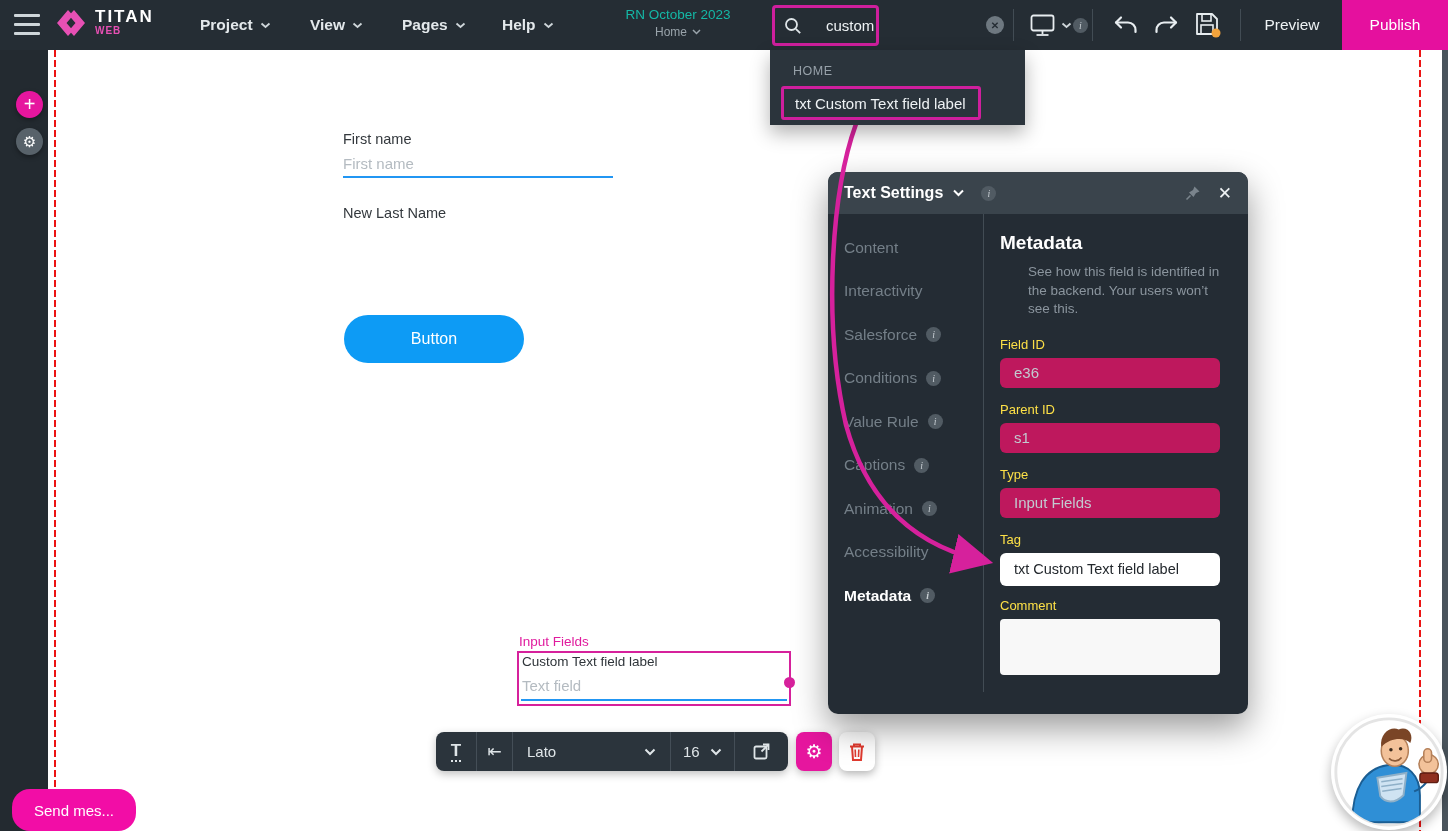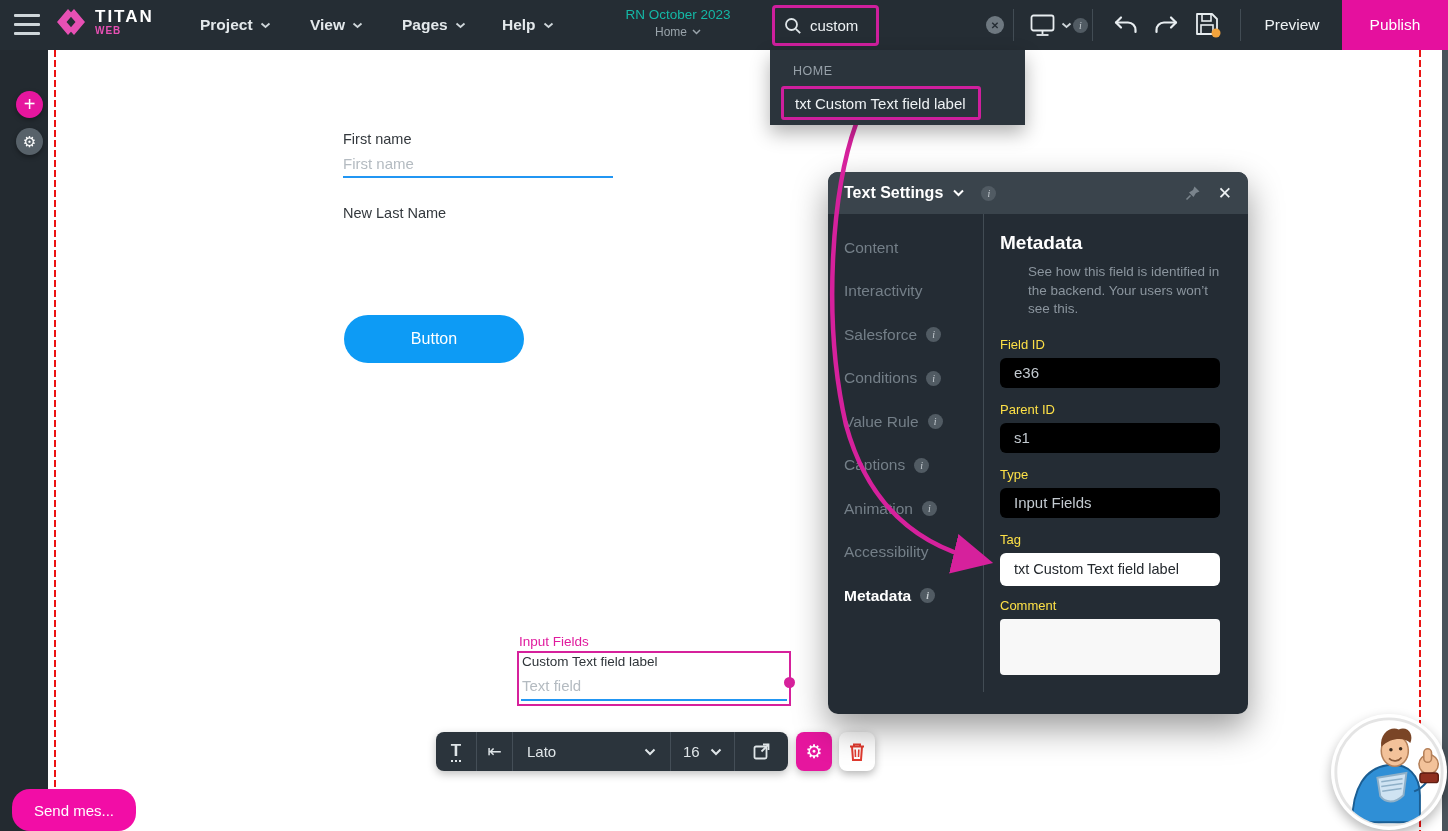--- a/index.html
+++ b/index.html
@@ -3,28 +3,28 @@
 <meta charset="utf-8">
 <style>
   html,body{margin:0;padding:0;background:#fff;}
   *{box-sizing:border-box;font-family:"Liberation Sans",sans-serif;}
   .stage{position:relative;width:1448px;height:831px;overflow:hidden;background:#fff;}
 
   
   .topbar{position:absolute;left:0;top:0;width:1448px;height:50px;background:#252d34;z-index:30;}
   .hamburger{position:absolute;left:14px;top:14px;width:26px;height:21px;cursor:pointer;}
   .hamburger span{display:block;height:3px;background:#cfd6da;margin-bottom:6px;border-radius:1px;}
-  .logo-wrap{position:absolute;left:56px;top:8px;display:flex;align-items:flex-start;gap:9px;}
+  .logo-wrap{position:absolute;left:56px;top:8px;display:flex;align-items:center;gap:9px;}
   .logo-title{color:#fff;font-weight:bold;font-size:17px;letter-spacing:2px;line-height:17px;}
   .logo-sub{color:#e750b4;font-weight:bold;font-size:10px;letter-spacing:1px;line-height:12px;}
   .nav-item{position:absolute;top:0;height:50px;display:flex;align-items:center;gap:7px;color:#e3e8eb;font-size:15.5px;font-weight:600;cursor:pointer;}
   .crumb{position:absolute;left:613px;top:7px;width:130px;text-align:center;}
   .crumb-main{color:#14b8a6;font-size:13.5px;}
   .crumb-sub{color:#9aa4ab;font-size:12px;margin-top:3px;display:flex;justify-content:center;align-items:center;gap:5px;}
-  .search-hl{position:absolute;left:772px;top:5px;width:107px;height:41px;border:3px solid #cf1f9d;border-radius:4px;display:flex;align-items:center;padding-left:9px;gap:8px;}
+  .search-hl{position:absolute;left:772px;top:5px;width:107px;height:41px;border:3px solid #cf1f9d;border-radius:4px;display:flex;align-items:center;padding-left:9px;gap:24px;}
   .search-text{color:#eef2f4;font-size:15px;}
   .clear-circle{position:absolute;left:986px;top:16px;width:18px;height:18px;border-radius:50%;background:#6e7press880;background:#6e7880;color:#252d34;font-size:10px;display:flex;align-items:center;justify-content:center;font-weight:bold;}
   .tb-divider{position:absolute;top:9px;width:1px;height:32px;background:#424c54;}
   .tb-icon{position:absolute;top:0;height:50px;display:flex;align-items:center;cursor:pointer;}
   .info-dot{display:inline-flex;width:15px;height:15px;border-radius:50%;background:#515b63;color:#c6cdd2;font-size:10px;font-style:italic;font-family:"Liberation Serif",serif;align-items:center;justify-content:center;}
   .preview-btn{position:absolute;left:1253px;top:0;width:78px;height:50px;display:flex;align-items:center;justify-content:center;color:#eef2f4;font-size:15.5px;cursor:pointer;}
   .publish-btn{position:absolute;left:1342px;top:0;width:106px;height:50px;background:#e5109e;display:flex;align-items:center;justify-content:center;color:#fff;font-size:15.5px;cursor:pointer;}
 
   
   .left-rail{position:absolute;left:0;top:50px;width:48px;height:781px;background:#232a30;z-index:5;}
@@ -54,21 +54,21 @@
   .panel-header{position:absolute;left:0;top:0;width:100%;height:42px;background:#3a444c;display:flex;align-items:center;padding:0 16px;}
   .panel-title{color:#fff;font-weight:bold;font-size:16px;}
   .panel-menu{position:absolute;left:16px;top:64px;}
   .pm-item{height:23px;margin-bottom:20.5px;color:#747f88;font-size:15.5px;display:flex;align-items:center;gap:9px;cursor:pointer;white-space:nowrap;}
   .pm-item.active{color:#fff;font-weight:bold;}
   .panel-vline{position:absolute;left:155px;top:42px;width:1px;height:478px;background:#424c54;}
   .panel-content{position:absolute;left:172px;top:60px;width:220px;}
   .pc-heading{color:#fff;font-weight:bold;font-size:19px;margin-bottom:9px;}
   .pc-desc{color:#8b959e;font-size:13.5px;line-height:1.38;margin-bottom:18px;margin-left:28px;}
   .meta-label{color:#fde047;font-size:13px;margin-bottom:6px;}
-  .meta-input{width:220px;height:30px;border:none;border-radius:6px;background:#000000;color:#c3cad0;font-size:15px;padding:0 14px;margin-bottom:14px;outline:none;}
+  .meta-input{width:220px;height:30px;border:none;border-radius:6px;background:#be185d;color:#c3cad0;font-size:15px;padding:0 14px;margin-bottom:14px;outline:none;}
   .meta-input.editable{background:#fff;color:#23282d;font-size:14.5px;height:33px;margin-bottom:12px;}
   .meta-textarea{width:220px;height:56px;border:none;border-radius:4px;background:#f8f8f8;resize:none;outline:none;}
 
   
   .toolbar{position:absolute;left:436px;top:732px;width:352px;height:39px;background:#2b343c;border-radius:8px;display:flex;align-items:stretch;z-index:8;box-shadow:0 3px 8px rgba(0,0,0,.25);}
   .tbx{display:flex;align-items:center;justify-content:center;color:#dfe5e8;cursor:pointer;}
   .tbx+.tbx{border-left:1px solid #444e57;}
   .t-glyph{font-size:17px;font-weight:bold;border-bottom:2px dotted #dfe5e8;line-height:19px;}
   .sq-btn{position:absolute;top:732px;width:36px;height:39px;border-radius:8px;display:flex;align-items:center;justify-content:center;cursor:pointer;z-index:8;}
   .gear-btn{left:796px;background:#e6169e;color:#fff;font-size:19px;box-shadow:0 3px 8px rgba(0,0,0,.25);}

